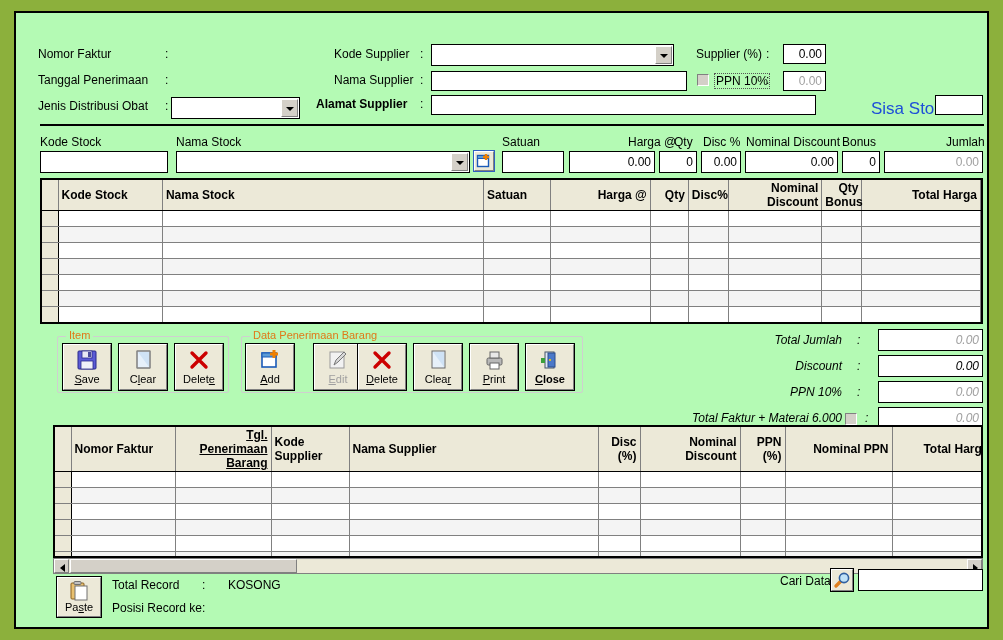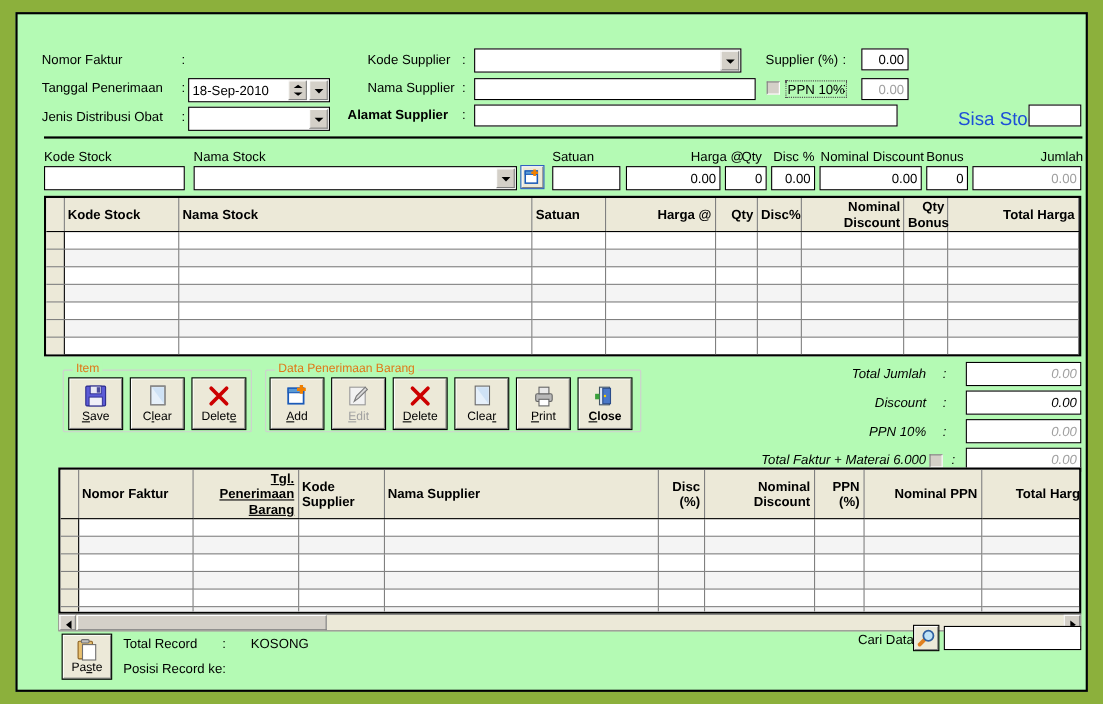--- a/index.html
+++ b/index.html
@@ -205,25 +205,20 @@
 </head>
 <body>
 
 <div id="app">
 
   <div style="position:absolute;left:22px;top:34px;" class="lbl">Nomor Faktur</div>
   <div style="position:absolute;left:149px;top:34px;" class="lbl">:</div>
 
   <div style="position:absolute;left:22px;top:60px;" class="lbl">Tanggal Penerimaan</div>
   <div style="position:absolute;left:149px;top:60px;" class="lbl">:</div>
-  <div class="combo" style="position:absolute;left:155px;top:58px;width:129px;">
-    <span class="txt">18-Sep-2010</span>
-    <span class="spin"></span>
-    <span class="arrow"></span>
-  </div>
 
   <div style="position:absolute;left:22px;top:86px;" class="lbl">Jenis Distribusi Obat</div>
   <div style="position:absolute;left:149px;top:86px;" class="lbl">:</div>
   <div class="combo" style="position:absolute;left:155px;top:84px;width:129px;">
     <span class="txt"></span>
     <span class="arrow"></span>
   </div>
 
   <div style="position:absolute;left:318px;top:34px;" class="lbl">Kode Supplier</div>
   <div style="position:absolute;left:404px;top:34px;" class="lbl">:</div>
@@ -485,21 +480,21 @@
   <div class="tbtn" style="left:230px;top:331px;">
     <span class="glyph">
       <svg width="22" height="22" viewBox="0 0 22 22">
         <rect x="3" y="4" width="14" height="14" fill="#ffffff" stroke="#1a5ab8" stroke-width="1.6"></rect>
         <rect x="3" y="4" width="14" height="4" fill="#5b9bd5" stroke="#1a5ab8" stroke-width="1"></rect>
         <path d="M15 1 L15 9 M11 5 L19 5" stroke="#f08000" stroke-width="3"></path>
       </svg>
     </span>
     <span class="cap"><u>A</u>dd</span>
   </div>
-  <div class="tbtn disabled" style="left:286px;top:331px;">
+  <div class="tbtn disabled" style="left:298px;top:331px;">
     <span class="glyph">
       <svg width="22" height="22" viewBox="0 0 22 22">
         <rect x="3" y="3" width="14" height="16" fill="#f2f2f2" stroke="#999"></rect>
         <path d="M7 16 L9 11 L17 3 L19 5 L11 13 Z" fill="#d8d8d8" stroke="#777"></path>
       </svg>
     </span>
     <span class="cap"><u>E</u>dit</span>
   </div>
   <div class="tbtn" style="left:342px;top:331px;">
     <span class="glyph">

